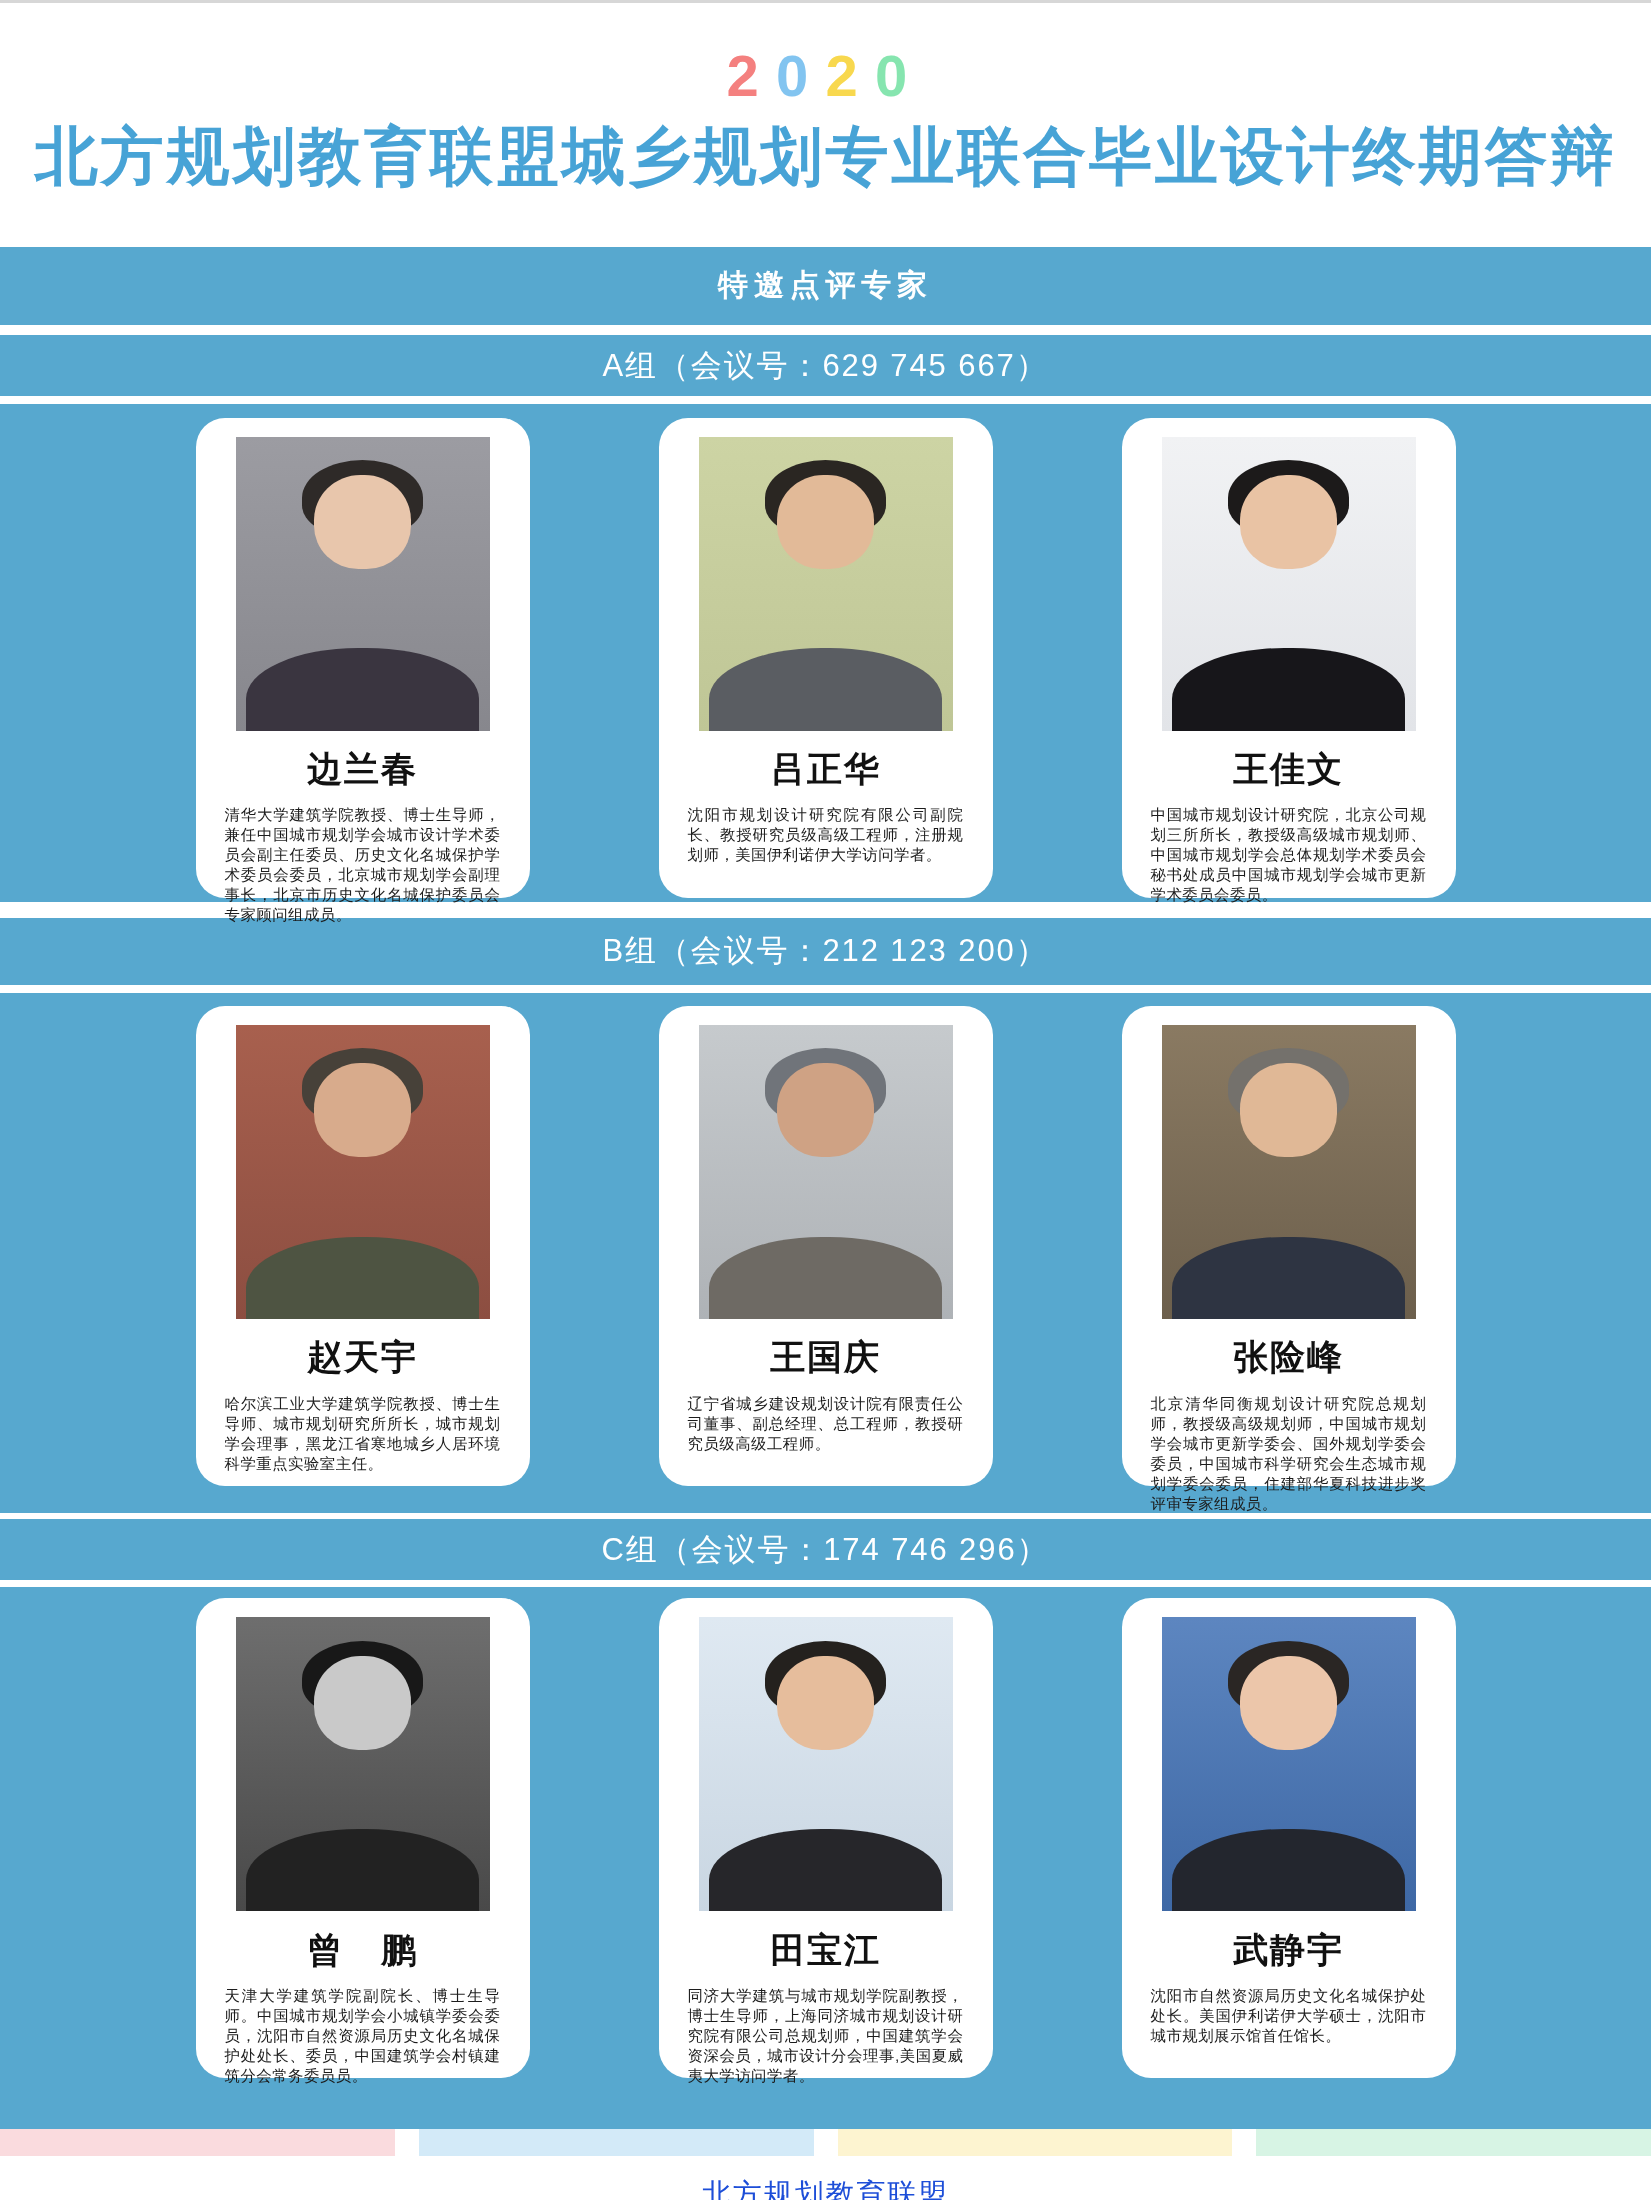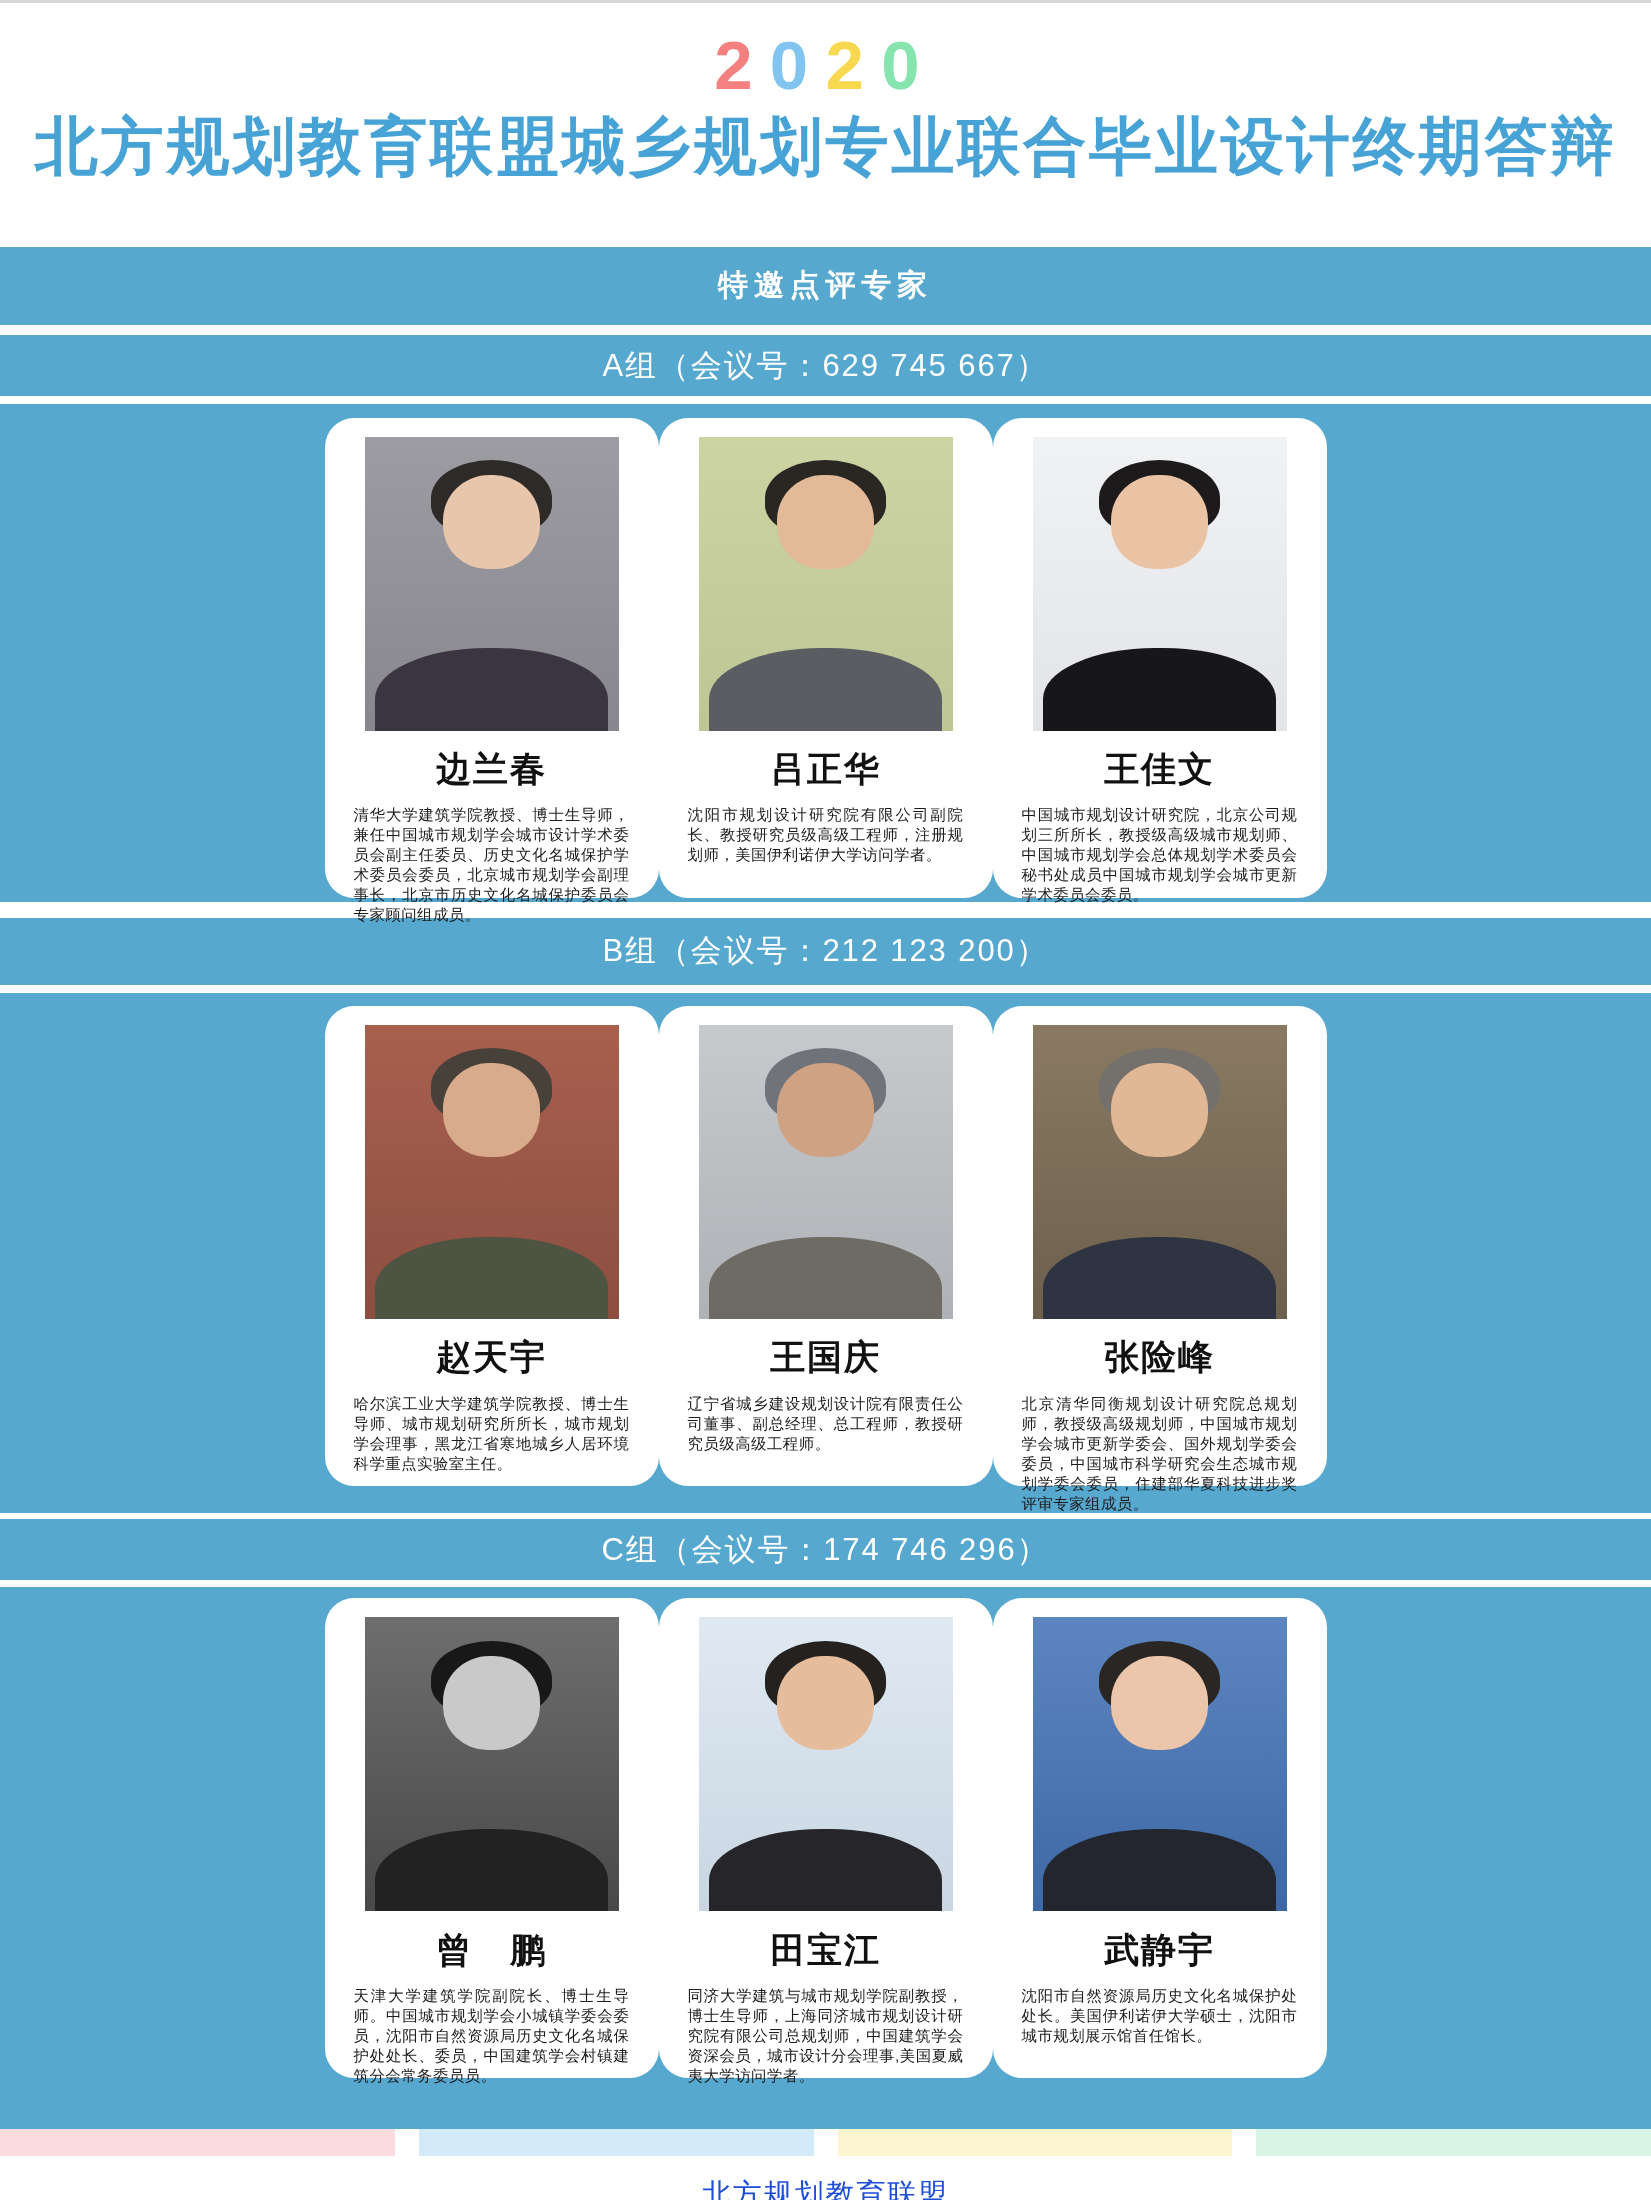--- a/index.html
+++ b/index.html
@@ -11,42 +11,42 @@
     width:1651px;height:2201px;background:#ffffff;
     font-family:"Liberation Sans","DejaVu Sans",sans-serif;
     overflow:hidden;
   }
   .page{position:relative;width:1651px;height:2201px;}
   .top-edge{height:2.9px;background:#d7d7d7;}
 
   
   .header{height:244px;text-align:center;overflow:hidden;}
   .year{
-    margin-top:20px;font-size:69px;font-weight:900;letter-spacing:17.3px;
+    margin-top:30px;font-size:58px;font-weight:900;letter-spacing:17.3px;
     line-height:85px;white-space:nowrap;
   }
   .year span{display:inline-block;}
   .main-title{
     margin-top:3.8px;font-size:63px;font-weight:900;letter-spacing:2.9px;
     color:var(--title-blue);white-space:nowrap;line-height:69px;
   }
 
   
   .band{
     background:var(--blue);color:#ffffff;text-align:center;
     display:flex;align-items:center;justify-content:center;
   }
   .band.subtitle{height:78px;font-size:30px;font-weight:700;letter-spacing:5.8px;}
   .band.group{font-size:31px;font-weight:400;letter-spacing:1.9px;}
   .gap{background:#ffffff;}
 
   
   .section{
     background:var(--blue);
-    display:flex;justify-content:center;
+    display:flex;justify-content:center;gap:129px;
     box-sizing:border-box;
   }
   .card{
     width:334px;height:480px;background:#ffffff;border-radius:29px;
     box-sizing:border-box;flex:0 0 auto;
   }
   .photo{
     position:relative;width:254px;height:294px;margin:19px auto 0;
     background:linear-gradient(var(--bg1,#bbb),var(--bg2,#999));
     overflow:hidden;

